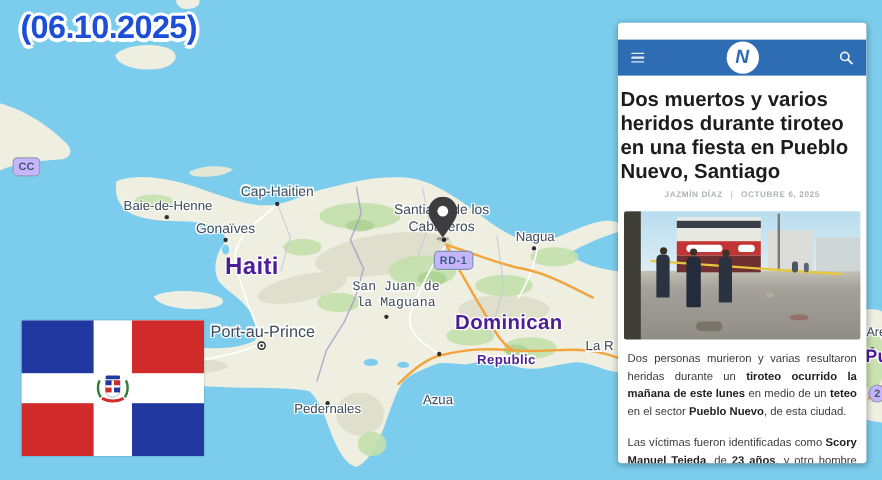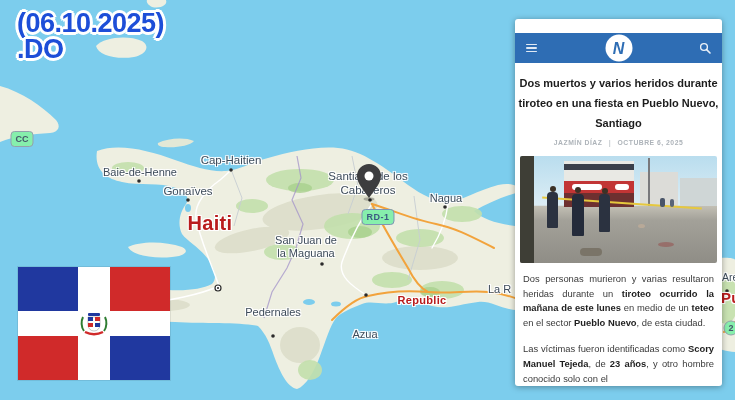--- a/index.html
+++ b/index.html
@@ -7,24 +7,24 @@
     font-family:"Liberation Sans",sans-serif;background:#7CCDED;}
 
   
   .map-svg{position:absolute;inset:0;z-index:0;}
   .mlabel{position:absolute;transform:translate(-50%,-50%);white-space:nowrap;
     color:#3d4b5a;font-size:11px;z-index:2;
     text-shadow:0 0 2px #fff,0 0 2px #fff,1px 1px 0 #fff,-1px -1px 0 #fff,1px -1px 0 #fff,-1px 1px 0 #fff;}
   .mlabel.small{font-size:11px;}
   .mlabel.city{font-size:11.5px;}
   .mlabel.capital{font-size:13.5px;}
-  .mlabel.country{font-weight:bold;color:#b91c1c;letter-spacing:.3px;}
+  .mlabel.country{font-weight:bold;color:#4c1d95;letter-spacing:.3px;}
   .mlabel.two-line{line-height:13px;text-align:center;}
   .mlabel.left-anchor{transform:translate(0,-50%);}
-  .badge{position:absolute;transform:translate(-50%,-50%);z-index:2;background:#86efac;
+  .badge{position:absolute;transform:translate(-50%,-50%);z-index:2;background:#c4b5fd;
     border:1.5px solid #94a1ac;border-radius:4px;color:#45566a;font-weight:bold;
     font-size:9px;line-height:1;padding:2.5px 4px;}
   .badge.rd{border-color:#7d94b5;color:#3c5a82;letter-spacing:.5px;}
   .badge.circle{border-radius:50%;width:11px;height:11px;display:flex;align-items:center;justify-content:center;padding:1px;}
   .pin{position:absolute;left:353px;top:164px;z-index:4;}
 
   
   .big-title{position:absolute;left:17px;top:10px;z-index:6;color:#1d4ed8;
     font-weight:900;font-size:27px;line-height:26px;letter-spacing:-.5px;
     text-shadow:-2px -2px 0 #fff,2px -2px 0 #fff,-2px 2px 0 #fff,2px 2px 0 #fff,
@@ -46,22 +46,22 @@
     background:#fff;border-radius:3px;box-shadow:0 1px 6px rgba(0,0,0,.35);overflow:hidden;}
   .navbar{margin-top:14px;height:30px;background:#2e6db4;position:relative;
     display:flex;align-items:center;justify-content:space-between;padding:0 11px;}
   .burger{width:11px;display:flex;flex-direction:column;gap:2px;cursor:pointer;}
   .burger i{display:block;height:1.6px;background:rgba(255,255,255,.85);border-radius:1px;}
   .logo{position:absolute;left:50%;top:50%;transform:translate(-50%,-50%);
     width:27px;height:27px;border-radius:50%;background:#fff;
     display:flex;align-items:center;justify-content:center;
     font-weight:bold;font-style:italic;font-size:16px;color:#2e6db4;}
   .search{width:12px;height:12px;}
-  .headline{padding:10px 2px 3px;text-align:center;font-weight:bold;
-    font-size:11px;line-height:20px;color:#1c1c1c;}
+  .headline{padding:10px 2px 3px;font-weight:bold;
+    font-size:17px;line-height:20px;color:#1c1c1c;}
   .byline{padding:3px 6px 7px;text-align:center;font-size:6.8px;letter-spacing:.5px;
     color:#adb3b9;text-transform:uppercase;font-weight:bold;}
   .byline .sep{margin:0 4px;color:#c3c8cc;}
   .photo{margin:3px 5px 0;height:107px;border-radius:2px;position:relative;
     overflow:hidden;background:linear-gradient(#b9ddee 0%,#dcedf5 46%,#c2bfb4 47%,#a3a199 60%,#8f8d86 100%);}
   .photo .b{position:absolute;}
   .body-text{padding:9px 8px 0;font-size:9.4px;line-height:14.6px;text-align:justify;
     color:#3a3a3a;}
   .body-text p{margin:0 0 12px;}
   .body-text b{color:#1f1f1f;}
@@ -165,49 +165,50 @@
       <circle cx="727" cy="291" r="1.8"></circle>
     </g>
     <circle cx="218" cy="288" r="3" fill="#fff" stroke="#2b2b2b" stroke-width="1.2"></circle>
     <circle cx="218" cy="288" r="1.1" fill="#2b2b2b"></circle>
   </svg>
 
   <div class="mlabel small" style="left:140px;top:172px;">Baie-de-Henne</div>
   <div class="mlabel city" style="left:231px;top:160px;">Cap-Haitien</div>
   <div class="mlabel city" style="left:188px;top:191px;">Gonaïves</div>
   <div class="mlabel country" style="left:210px;top:223px;font-size:20px;">Haiti</div>
-  <div class="mlabel small two-line" style="left:306px;top:247px;">
+  <div class="mlabel capital" style="left:219px;top:276px;">Port-au-Prince</div>
+  <div class="mlabel small two-line" style="left:330px;top:247px;font-family:Liberation Mono, monospace;">
     <div>San Juan de</div>
     <div>la Maguana</div>
   </div>
   <div class="mlabel city two-line" style="left:368px;top:183px;line-height:13.5px;">
     <div>Santiago de los</div>
     <div>Caballeros</div>
   </div>
   <div class="mlabel small" style="left:446px;top:198px;">Nagua</div>
+  <div class="mlabel country" style="left:424px;top:269px;font-size:17px;">Dominican</div>
   <div class="mlabel country" style="left:422px;top:300px;font-size:11px;">Republic</div>
   <div class="mlabel small" style="left:365px;top:287px;margin-top:47px;">Azua</div>
-  <div class="mlabel small" style="left:273px;top:312px;">Pedernales</div>
+  <div class="mlabel small" style="left:273px;top:341px;">Pedernales</div>
   <div class="mlabel small left-anchor" style="left:488px;top:289px;">La R</div>
   <div class="mlabel small left-anchor" style="left:722px;top:277px;font-size:10.5px;">Arec</div>
   <div class="mlabel country left-anchor" style="left:721px;top:297px;font-size:15px;">Pue</div>
 
   <div class="badge" style="left:22px;top:139px;">CC</div>
   <div class="badge rd" style="left:378px;top:217px;">RD-1</div>
   <div class="badge circle" style="left:731px;top:328px;">2</div>
 
   <svg class="pin" width="32" height="38" viewBox="0 0 32 38">
     <ellipse cx="16" cy="35" rx="5.5" ry="1.8" fill="rgba(0,0,0,.25)"></ellipse>
     <path d="M16,34 C9,24 4,18.5 4,12 a12,12 0 1 1 24,0 C28,18.5 23,24 16,34 Z" fill="#3d3d3f"></path>
     <circle cx="16" cy="12" r="4.5" fill="#fff"></circle>
   </svg>
 
   <div class="big-title">
     <div>(06.10.2025)</div>
-    <div>.DO</div>
   </div>
 
   <div class="flag">
     <div class="q tl"></div>
     <div class="q tr"></div>
     <div class="q bl"></div>
     <div class="q br"></div>
     <svg class="emblem" width="30" height="26" viewBox="0 0 30 26">
       <path d="M4,6 C2,10 2,16 5,20" stroke="#2e7d32" stroke-width="2" fill="none"></path>
       <path d="M26,6 C28,10 28,16 25,20" stroke="#2e7d32" stroke-width="2" fill="none"></path>

